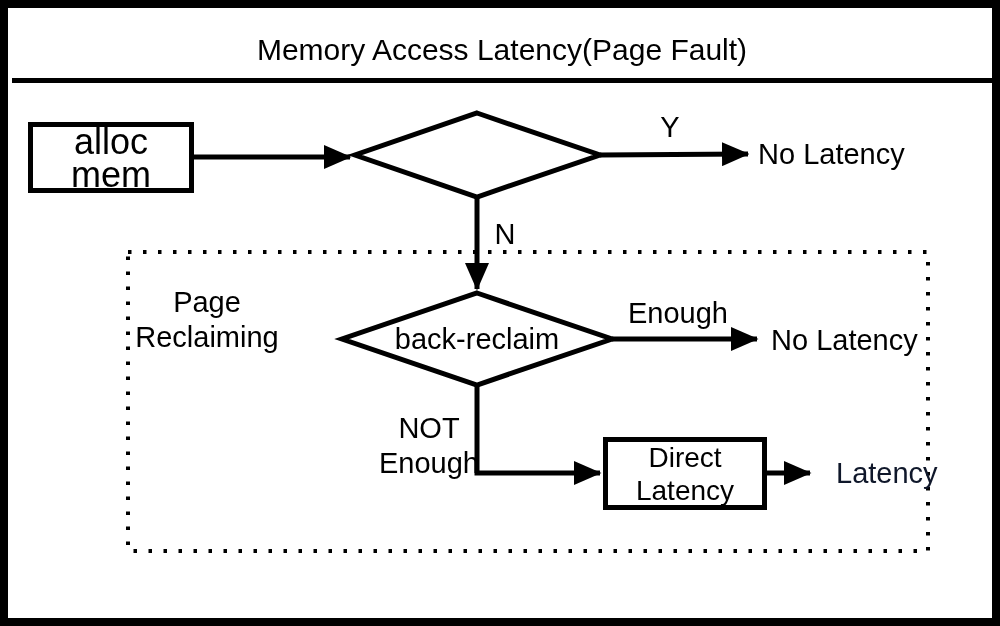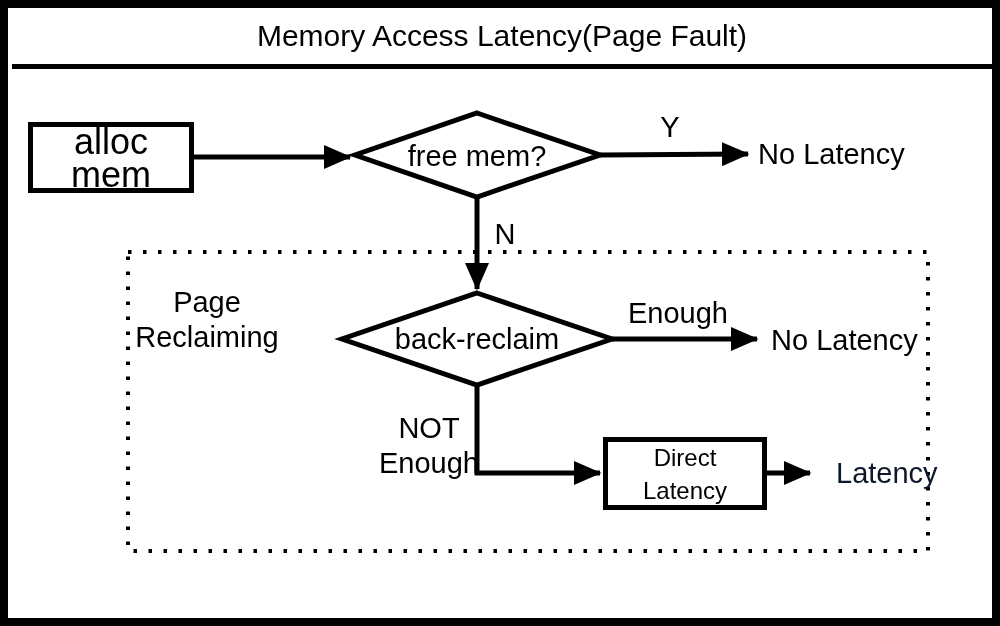--- a/index.html
+++ b/index.html
@@ -29,21 +29,21 @@
     left: 12px;
     right: 8px;
     top: 8px;
     height: 56px;
     border-bottom: 5px solid #000;
     box-sizing: content-box;
     display: flex;
     align-items: center;
     justify-content: center;
     font-size: 30px;
-    padding-top: 0;
+    padding-top: 14px;
     z-index: 2;
   }
   svg.wires {
     position: absolute;
     left: 0;
     top: 0;
     z-index: 1;
   }
   .node-box {
     position: absolute;
@@ -101,21 +101,20 @@
 
     <polygon points="477,113 600,155 477,197 355,155" fill="#fff" stroke="#000" stroke-width="5" stroke-linejoin="miter"></polygon>
 
     <polygon points="477,293 612,339 477,385 342,339" fill="#fff" stroke="#000" stroke-width="5" stroke-linejoin="miter"></polygon>
   </svg>
 
   <div class="node-box" style="left:28px; top:122px; width:166px; height:71px;">
     <div>alloc mem</div>
   </div>
 
-  <div class="flabel" style="left:377px; top:139px; width:200px;">free mem?</div>
 
   <div class="flabel" style="left:650px; top:110px; width:40px;">Y</div>
 
   <div class="flabel left-align" style="left:758px; top:137px; width:170px;">No Latency</div>
 
   <div class="flabel" style="left:485px; top:217px; width:40px;">N</div>
 
   <div class="flabel" style="left:367px; top:322px; width:220px;">back-reclaim</div>
 
   <div class="flabel" style="left:127px; top:285px; width:160px;">
@@ -125,20 +124,20 @@
 
   <div class="flabel" style="left:618px; top:296px; width:120px;">Enough</div>
 
   <div class="flabel left-align" style="left:771px; top:323px; width:170px;">No Latency</div>
 
   <div class="flabel" style="left:369px; top:411px; width:120px;">
     <div>NOT</div>
     <div>Enough</div>
   </div>
 
-  <div class="node-box" style="left:603px; top:437px; width:164px; height:73px; font-size:24px;">
+  <div class="node-box" style="left:603px; top:437px; width:164px; height:73px; font-size:28px;">
     <div>Direct</div>
     <div>Latency</div>
   </div>
 
   <div class="flabel left-align" style="left: 836px; top: 456px; width: 130px; color: #0f172a;">Latency</div>
 
 </div>
 
 </body></html>

